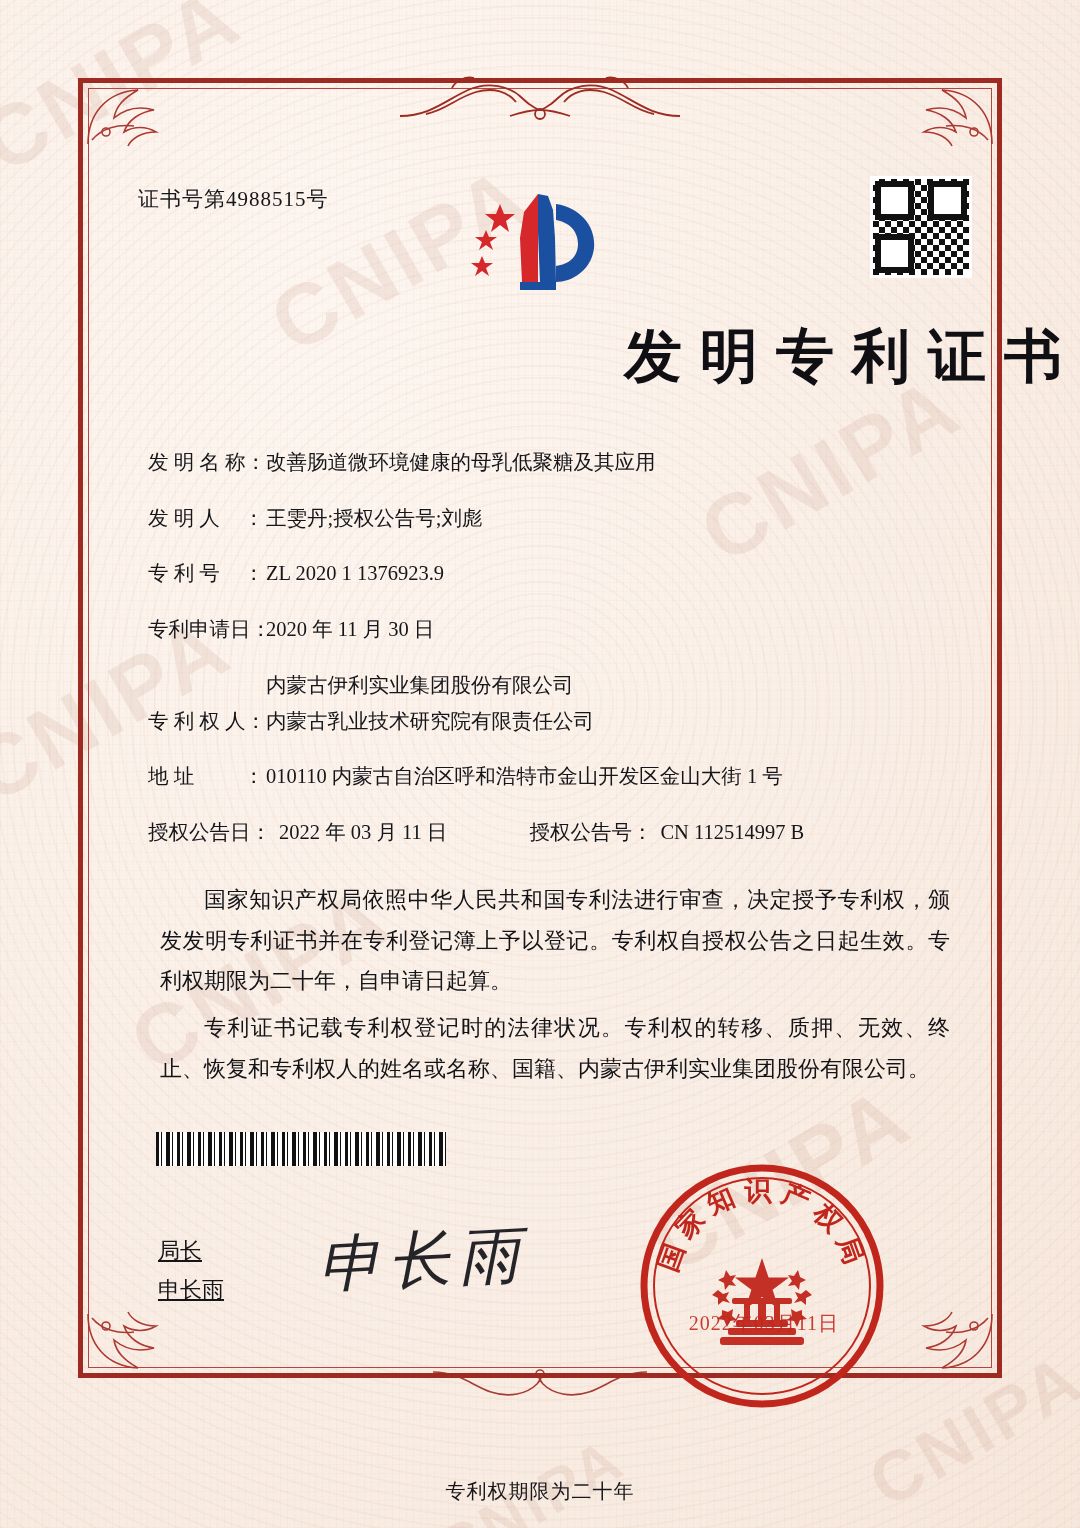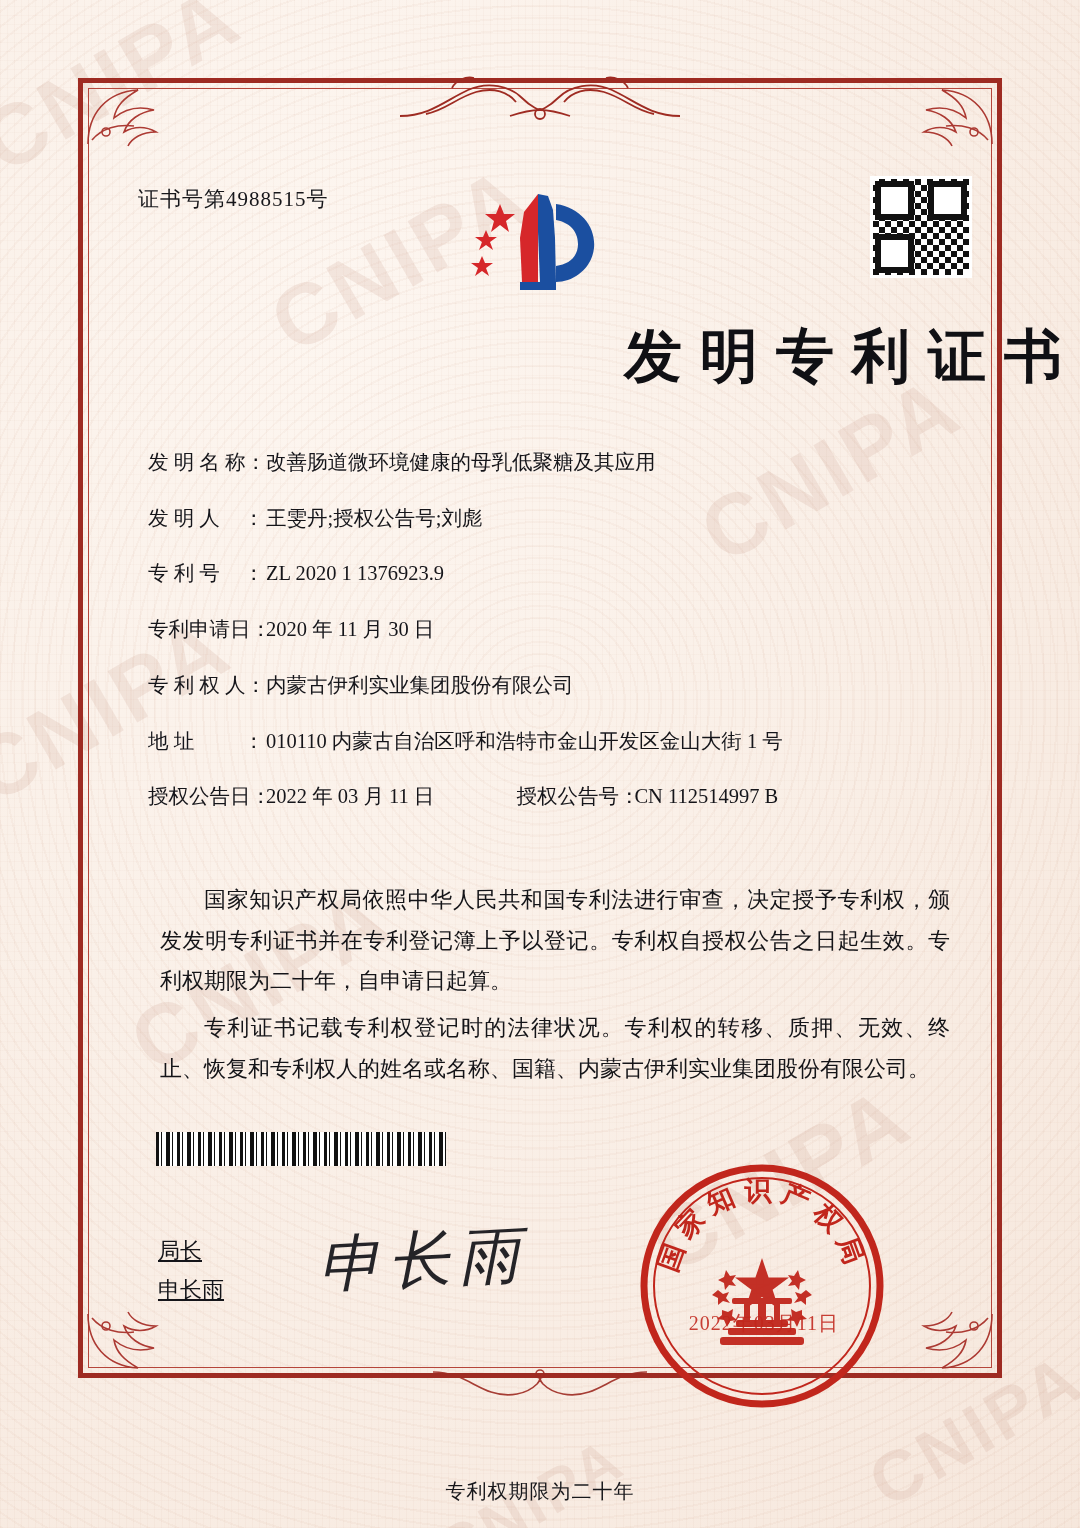--- a/index.html
+++ b/index.html
@@ -192,21 +192,21 @@
     flex: 0 0 118px;
     display: flex;
     justify-content: space-between;
     white-space: nowrap;
   }
   .f-colon { margin: 0 2px 0 0; }
   .f-value { flex: 1; }
   .f-value .sub { display: block; margin-top: 6px; }
 
   .row-inline { display: flex; }
-  .row-inline .seg { display: flex; align-items: flex-start; }
+  .row-inline .seg { display: flex; align-items: flex-start; gap: 13px; }
   .row-inline .seg.second { margin-left: 82px; }
   .seg .f-label { width: 118px; flex: 0 0 118px; }
 
   
   .paras {
     position: absolute;
     left: 160px; top: 880px;
     width: 790px;
     font-size: 22px;
     line-height: 1.85;
@@ -409,20 +409,21 @@
       <span class="f-value">2020 年 11 月 30 日</span>
     </div>
 
     <div class="field-row">
       <span class="f-label">
           <span>专 利 权 人</span>
           <span class="f-colon">：</span>
         </span>
       <span class="f-value">
         <span>内蒙古伊利实业集团股份有限公司</span>
+        <span class="sub">内蒙古乳业技术研究院有限责任公司</span>
       </span>
     </div>
 
     <div class="field-row">
       <span class="f-label">
           <span>地     址</span>
           <span class="f-colon">：</span>
         </span>
       <span class="f-value">010110 内蒙古自治区呼和浩特市金山开发区金山大街 1 号</span>
     </div>

